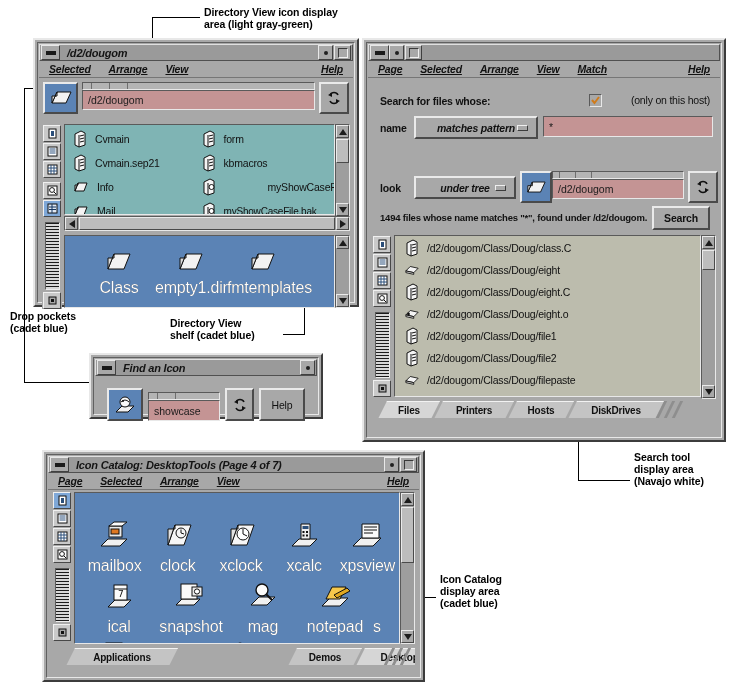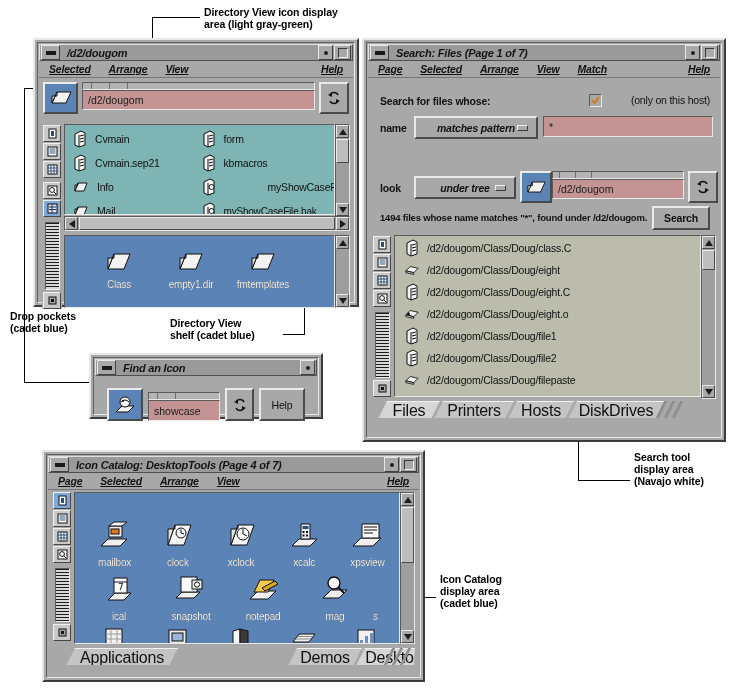--- a/index.html
+++ b/index.html
@@ -137,27 +137,27 @@
     border-top:1px solid #5a5a5a;border-left:1px solid #5a5a5a;
     border-right:1px solid #eee;border-bottom:1px solid #eee;
   }
 
   
   .frow{display:flex;align-items:center;height:24px;font-size:10.5px;color:#111;}
   .frow .lbl{margin-left:8px;letter-spacing:-0.2px;white-space:nowrap;}
 
   
   .iconcell{width:72px;text-align:center;}
-  .iconcell .cap{font-size:10px;color:#fff;margin-top:1px;letter-spacing:-0.2px;text-shadow:0 0 0 #000;}
+  .iconcell .cap{font-size:16px;color:#fff;margin-top:1px;letter-spacing:-0.2px;text-shadow:0 0 0 #000;}
 
   
   .tabbar{height:17px;position:relative;background:#a8a8a8;overflow:hidden;}
   .ptab{
     position:absolute;top:0;height:17px;
-    background:#c4c4c4;color:#101010;font-size:16px;font-weight:normal;
+    background:#c4c4c4;color:#101010;font-size:10px;font-weight:bold;
     display:flex;align-items:center;justify-content:center;
     border-top:1px solid #f2f2f2;
     letter-spacing:-0.2px;
     clip-path:polygon(9px 0, 100% 0, calc(100% - 9px) 100%, 0 100%);
   }
   .ptab.on{background:#d6d6d6;}
   .tabslash{position:absolute;top:0;height:17px;width:3px;background:#8e8e8e;transform:skewX(-26deg);}
 
   
   .optbtn{
@@ -464,21 +464,20 @@
   </div>
 </div>
 
 <div class="win win-outer" style="left:362px;top:38px;width:360px;height:400px;">
   <div class="win-inner" style="height:392px;">
 
     <div class="titlebar">
       <div class="tb-min">
           <i></i>
         </div>
-      <div class="tb-title">Search: Files (Page 1 of 7)</div>
       <div class="tb-btn">
           <i></i>
         </div>
       <div class="tb-max">
           <i></i>
         </div>
     </div>
 
     <div class="menubar" style="padding-left:8px;">
       <div class="menu"><span class="u">Page</span></div>
@@ -867,33 +866,33 @@
             <svg width="38" height="32" viewBox="0 0 38 32">
               <polygon points="4,24 22,24 28,18 10,18" fill="#f2f2f2" stroke="#101010"></polygon>
               <rect x="9" y="3" width="16" height="15" fill="#fafafa" stroke="#101010"></rect>
               <rect x="20" y="6" width="10" height="9" fill="#eee" stroke="#101010"></rect>
               <circle cx="25" cy="10.5" r="2.6" fill="#fff" stroke="#101010"></circle>
             </svg>
             <div class="cap">snapshot</div>
           </div>
           <div class="iconcell">
             <svg width="38" height="32" viewBox="0 0 38 32">
+              <polygon points="7,24 15,16 31,16 23,24" fill="#f0f0f0" stroke="#101010"></polygon>
+              <circle cx="18" cy="9" r="6" fill="#fcfcfc" stroke="#101010" stroke-width="1.4"></circle>
+              <line x1="22.5" y1="13.5" x2="28" y2="19" stroke="#101010" stroke-width="2"></line>
+            </svg>
+            <div class="cap">mag</div>
+          </div>
+          <div class="iconcell">
+            <svg width="38" height="32" viewBox="0 0 38 32">
               <polygon points="6,25 14,17 32,17 24,25" fill="#f0f0f0" stroke="#101010"></polygon>
               <polygon points="10,18 16,6 30,6 24,18" fill="#f6c84c" stroke="#101010"></polygon>
               <polygon points="18,14 31,7 34,10 21,17" fill="#e0a820" stroke="#101010"></polygon>
             </svg>
             <div class="cap">notepad</div>
-          </div>
-          <div class="iconcell">
-            <svg width="38" height="32" viewBox="0 0 38 32">
-              <polygon points="7,24 15,16 31,16 23,24" fill="#f0f0f0" stroke="#101010"></polygon>
-              <circle cx="18" cy="9" r="6" fill="#fcfcfc" stroke="#101010" stroke-width="1.4"></circle>
-              <line x1="22.5" y1="13.5" x2="28" y2="19" stroke="#101010" stroke-width="2"></line>
-            </svg>
-            <div class="cap">mag</div>
           </div>
           <div class="iconcell" style="width:26px;overflow:hidden;">
             <svg width="20" height="32" viewBox="0 0 20 32"></svg>
             <div class="cap" style="text-align:left;padding-left:2px;">s</div>
           </div>
         </div>
 
         <div style="display:flex;padding:6px 0 0 8px;">
           <div class="iconcell">
             <svg width="38" height="22" viewBox="0 0 38 22">

